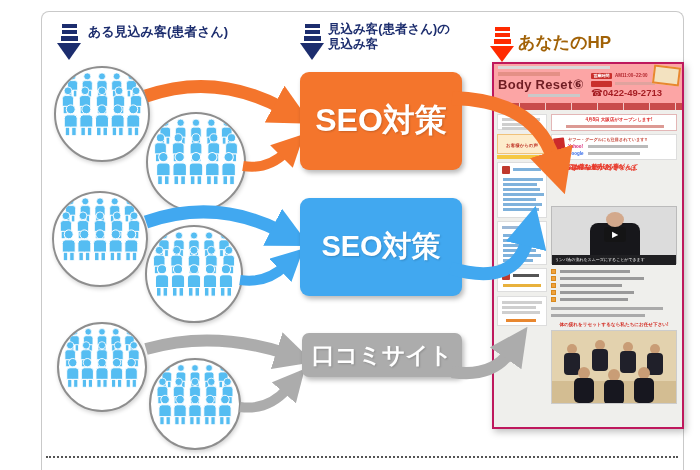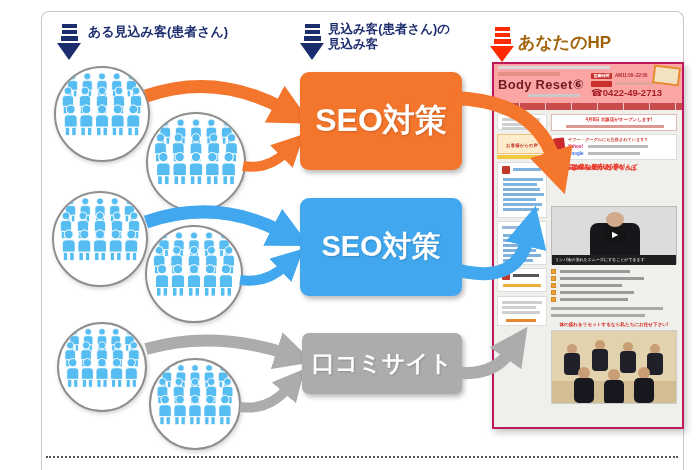--- a/index.html
+++ b/index.html
@@ -16,21 +16,21 @@
   
   .crowd{border-radius:50%;background:#fff;border:2px solid #8e8e8e;overflow:hidden;
     box-shadow:1px 2px 4px rgba(0,0,0,.18);}
   .crowd svg{display:block;width:100%;height:100%;}
   
   .chan{border-radius:9px;display:flex;align-items:center;justify-content:center;
     color:#fff;font-weight:bold;box-shadow:2px 3px 5px rgba(0,0,0,.28);
     text-shadow:1px 1px 2px rgba(0,0,0,.18);}
   .chan.seo{left:300px;top:72px;width:162px;height:98px;background:#f4752c;font-size:32px;}
   .chan.ppc{left:300px;top:198px;width:162px;height:98px;background:#41a8f0;font-size:29px;}
-  .chan.kk{left:302px;top:333px;width:160px;height:61px;background:#acacac;font-size:23px;border-radius:7px;}
+  .chan.kk{left:302px;top:333px;width:160px;height:44px;background:#acacac;font-size:23px;border-radius:7px;}
   .layer{left:0;top:0;width:700px;height:470px;pointer-events:none;}
   
   .site{left:492px;top:62px;width:188px;height:363px;background:#fca5a5;border:2px solid #be185d;
     box-shadow:2px 3px 7px rgba(0,0,0,.25);font-family:"Liberation Sans","DejaVu Sans",sans-serif;}
   .site *{position:absolute;box-sizing:border-box;}
   .bar{background:#cfcfcf;height:3px;}
   .s-meta{left:4px;top:2px;width:112px;height:3px;background:#d9d9d9;}
   .s-lognote{left:4px;top:8px;width:62px;height:4px;background:#e49086;}
   .s-logo{left:4px;top:13px;font-size:13px;font-weight:bold;color:#6f1d23;letter-spacing:.3px;white-space:nowrap;}
   .s-logsub{left:34px;top:30px;width:52px;height:3px;background:#c9c9c9;}

